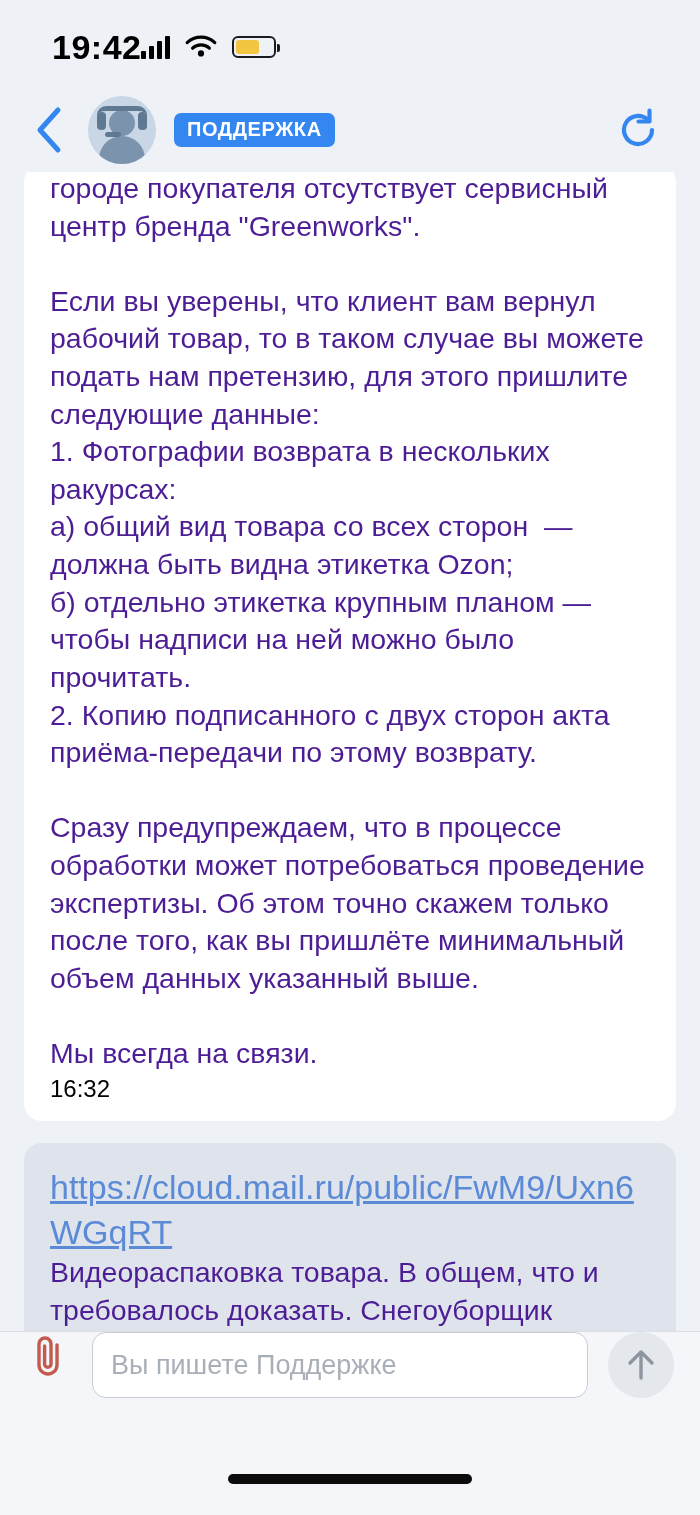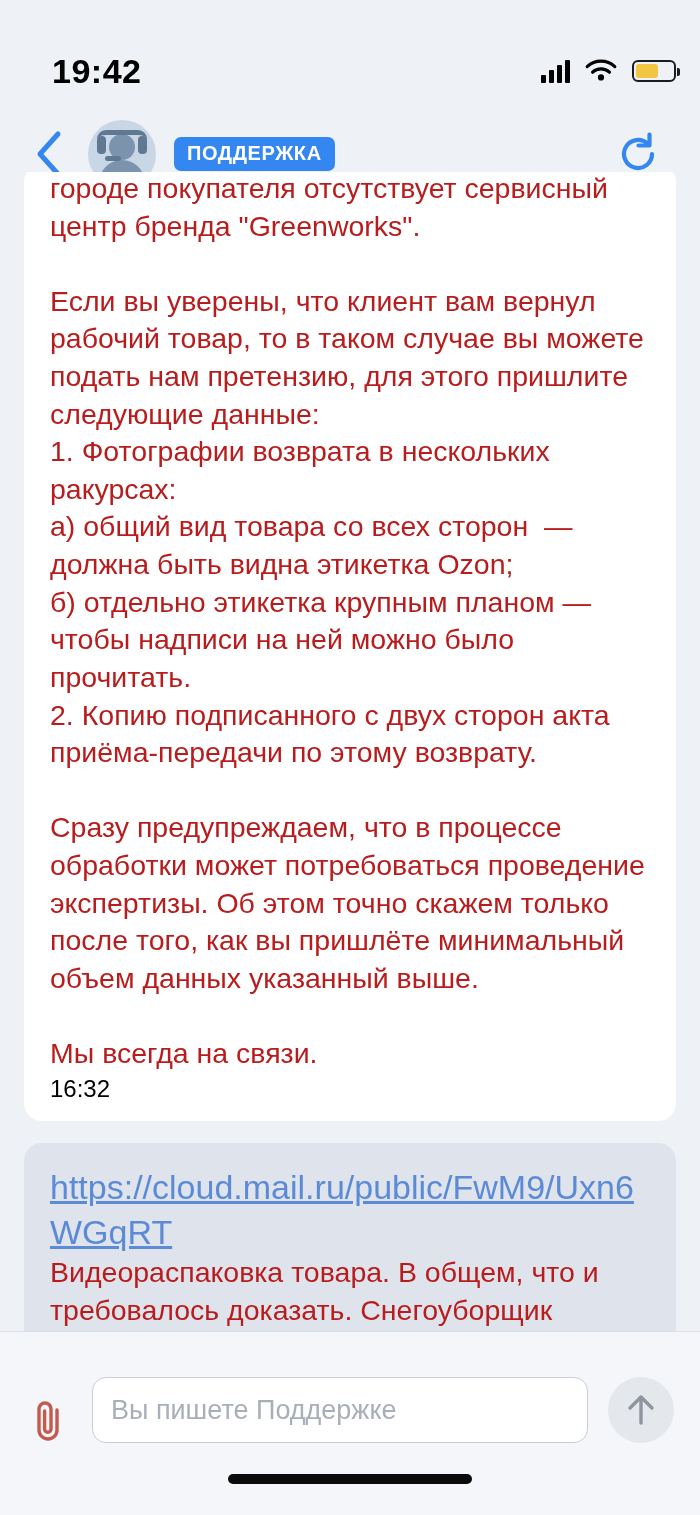--- a/index.html
+++ b/index.html
@@ -12,24 +12,22 @@
     font-family: "Liberation Sans", sans-serif;
     background: #eef1f6;
     position: relative;
   }
 
   
   .status-bar {
     height: 88px;
     display: flex;
     align-items: center;
-    justify-content: space-between;
     padding: 0 24px 0 52px;
     background: #eef1f6;
-    margin-top: 24px;
   }
   .status-time {
     font-size: 34px;
     font-weight: bold;
     color: #000;
     letter-spacing: 0.5px;
     margin-top: 6px;
   }
   .status-right {
     display: flex;
@@ -195,21 +193,21 @@
     margin-top: -8px;
   }
   .bubble-outgoing {
     background: #dfe4ec;
     margin-top: 22px;
     padding: 22px 26px 18px 26px;
   }
   .msg-text {
     font-size: 28.5px;
     line-height: 1.32;
-    color: #b91c1c;
+    color: #4c1d95;
     white-space: pre-wrap;
     word-wrap: break-word;
   }
   .msg-link {
     font-size: 34px;
     line-height: 1.32;
     color: #5b8ad6;
     word-break: break-all;
     display: block;
   }
@@ -222,21 +220,21 @@
 
   
   .composer {
     position: absolute;
     left: 0; right: 0;
     bottom: 72px;
     height: 112px;
     background: #f4f6f9;
     border-top: 1px solid #dcdfe4;
     display: flex;
-    align-items: flex-end;
+    align-items: flex-start;
     padding: 0 26px;
     gap: 20px;
   }
   .attach-btn {
     width: 46px; height: 46px;
     flex: 0 0 auto;
     display: flex; align-items: center; justify-content: center;
   }
   .msg-input {
     flex: 1 1 auto;

